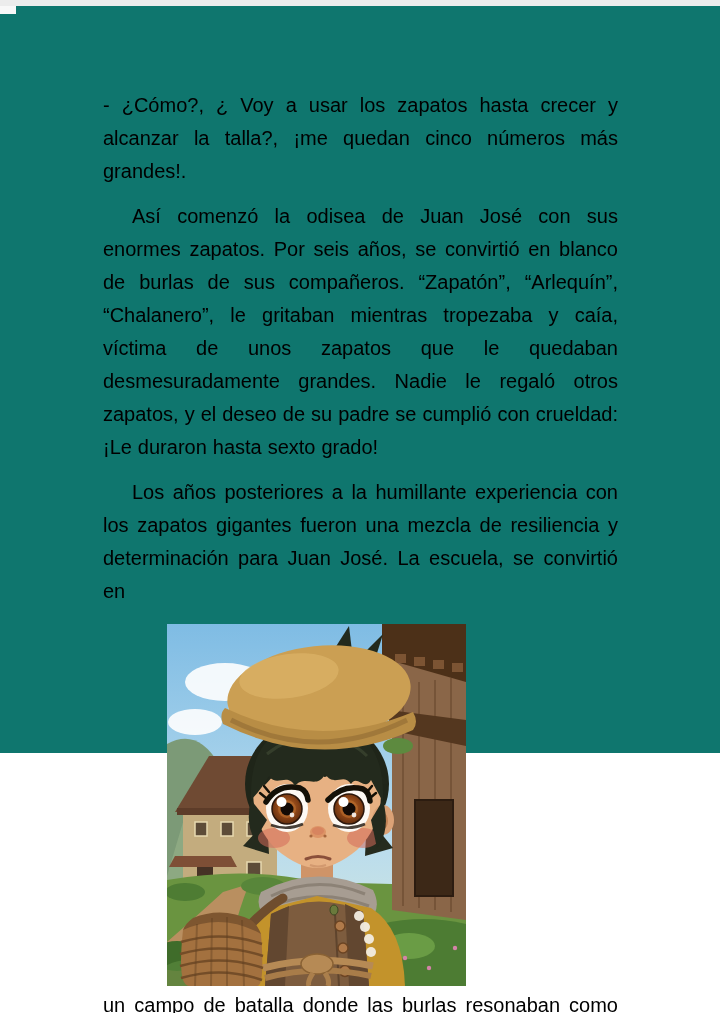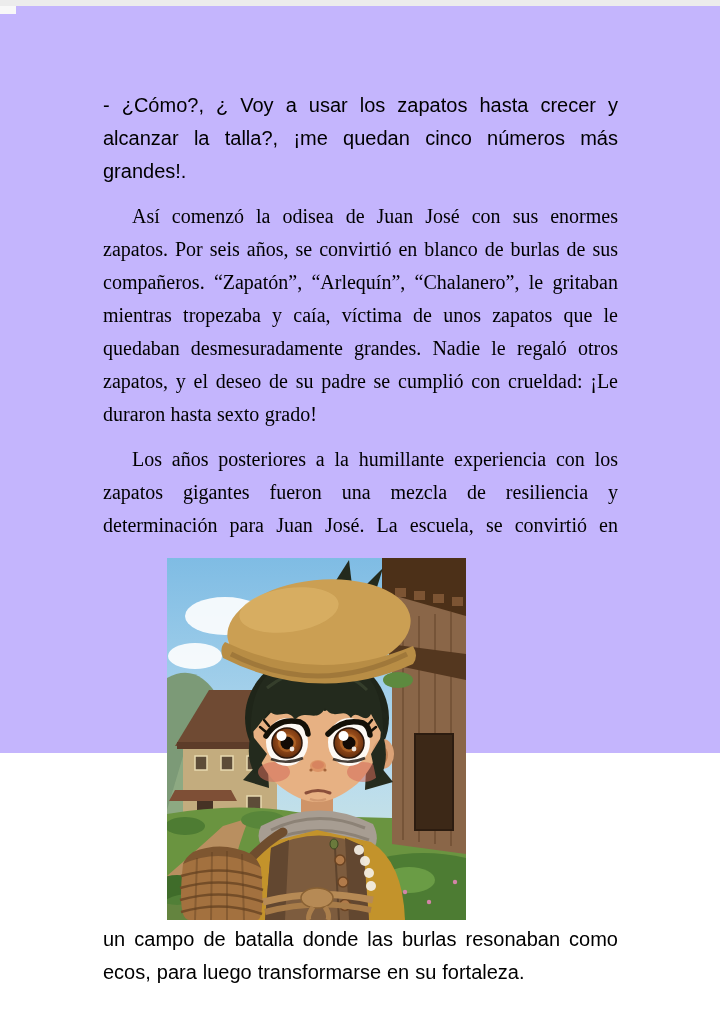--- a/index.html
+++ b/index.html
@@ -2,21 +2,21 @@
 <html><head>
 <meta charset="utf-8">
 <style>
   html, body { margin: 0; padding: 0; }
   body {
     width: 720px; height: 1013px;
     background: #ffffff;
     font-family: "Liberation Sans", "DejaVu Sans", sans-serif;
     overflow: hidden;
   }
-  .screen { position: relative; width: 720px; height: 753px; background: #c4b5fd; }
+  .screen { position: relative; width: 720px; height: 753px; background: #0f766e; }
 
   .top-strip {
     position: absolute; top: 0; left: 0;
     width: 720px; height: 6px;
     background: #ececec;
   }
   .top-tab {
     position: absolute; top: 6px; left: 0;
     width: 16px; height: 8px;
     background: #f8f8f8;
@@ -29,21 +29,21 @@
     color: #000000;
   }
   .para {
     font-size: 20px;
     line-height: 33px;
     margin: 0 0 12px 0;
     text-align: justify;
     color: #000000;
     word-spacing: 0.02em;
   }
-  .para.indent { text-indent: 29px; font-family: Liberation Serif, serif; }
+  .para.indent { text-indent: 29px; }
   .para.justify-last { text-align-last: justify; margin-bottom: 16px; }
   .para.after-image { margin-bottom: 0; }
 
   .illustration {
     width: 299px; height: 362px;
     margin: 1px 0 3px 64px;
     overflow: hidden;
     background: #9cc4df;
   }
   .illustration svg { display: block; }

